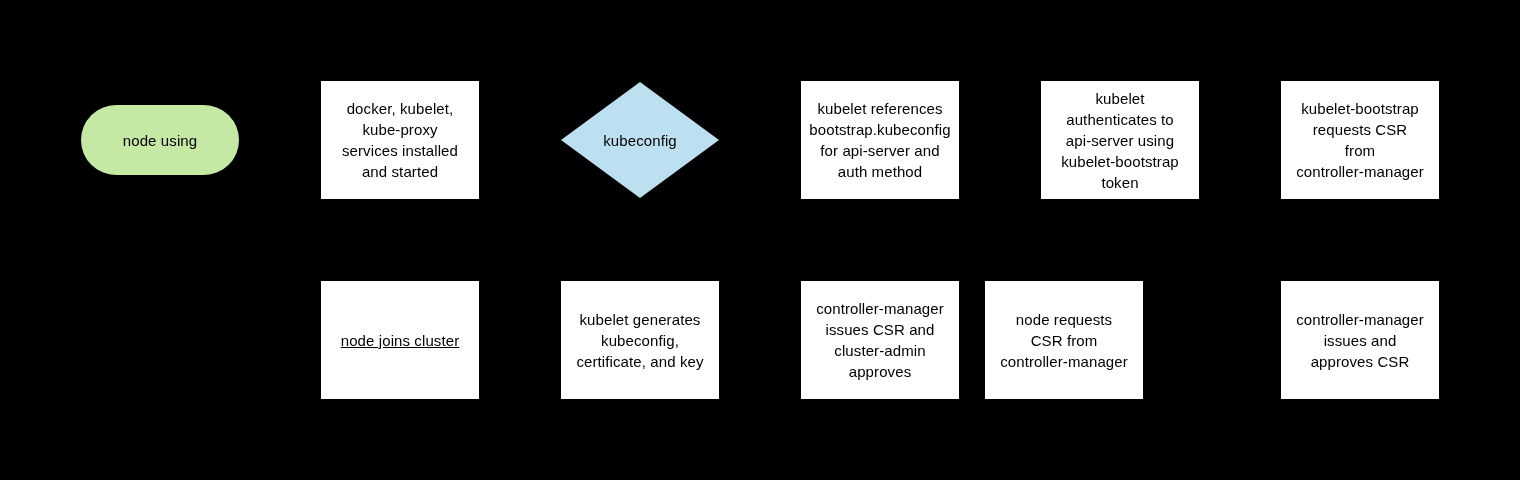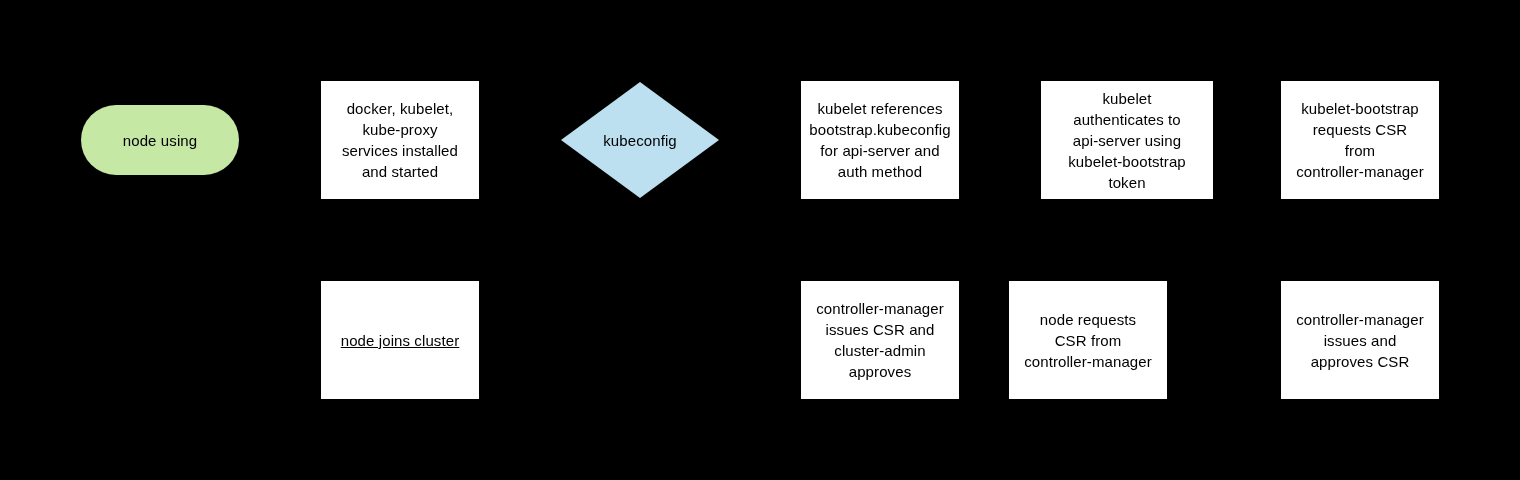--- a/index.html
+++ b/index.html
@@ -94,49 +94,54 @@
 bootstrap.kubeconfig
 for api-server and
 auth method</span>
   </div>
 
   <div class="node diamond" style="left:561px; top:82px; width:158px; height:116px;">
     <span class="diamond-shape"></span>
     <span class="node-label">kubeconfig</span>
   </div>
 
-  <div class="node rect" style="left:1041px; top:81px; width:172px; height:118px;">
+  <div class="node rect" style="left:1041px; top:81px; width:158px; height:118px;">
     <span class="node-label">kubelet
 authenticates to
 api-server using
 kubelet-bootstrap
 token</span>
   </div>
 
   <div class="node rect overflow" style="left:1281px; top:81px; width:158px; height:118px;">
     <span class="node-label">kubelet-bootstrap
 requests CSR
 from
 controller-manager</span>
   </div>
 
 
   <div class="node rect" style="left:321px; top:281px; width:158px; height:118px;text-decoration:underline;">
     <span class="node-label">node joins cluster</span>
   </div>
 
+  <div class="node rect" style="left:561px; top:281px; width:158px; height:118px;">
+    <span class="node-label">kubelet generates
+kubeconfig,
+certificate, and key</span>
+  </div>
 
   <div class="node rect overflow" style="left:801px; top:281px; width:158px; height:118px;">
     <span class="node-label">controller-manager
 issues CSR and
 cluster-admin
 approves</span>
   </div>
 
-  <div class="node rect overflow" style="left:1009px; top:281px; width:158px; height:118px;">
+  <div class="node rect overflow" style="left:985px; top:281px; width:158px; height:118px;">
     <span class="node-label">node requests
 CSR from
 controller-manager</span>
   </div>
 
   <div class="node rect overflow" style="left:1281px; top:281px; width:158px; height:118px;">
     <span class="node-label">controller-manager
 issues and
 approves CSR</span>
   </div>

